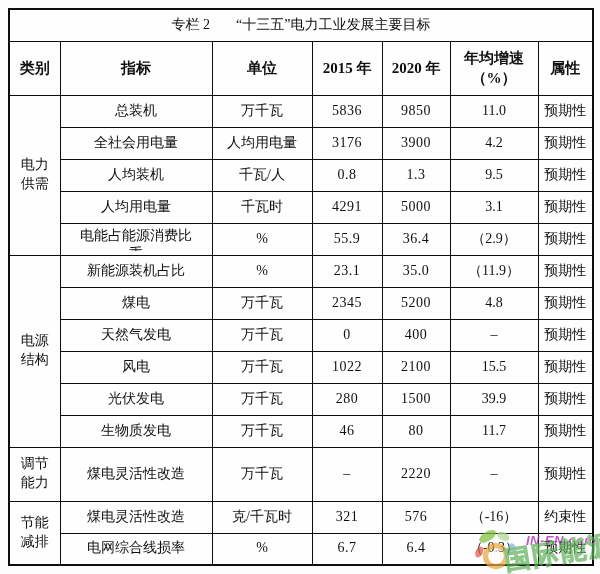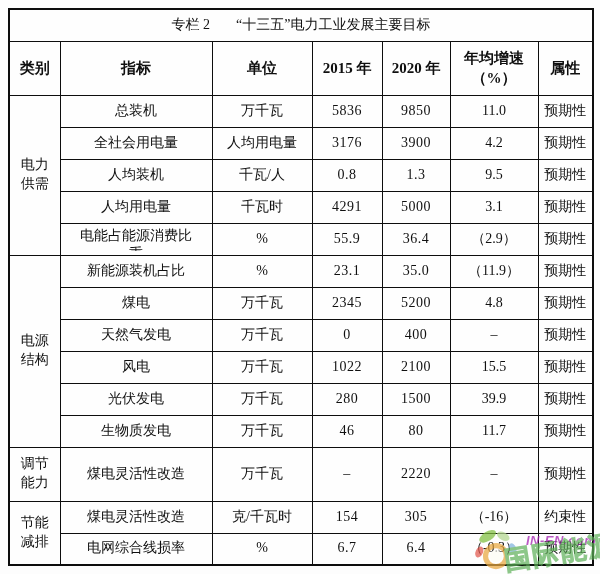--- a/index.html
+++ b/index.html
@@ -189,22 +189,22 @@
       <td class="c-num">2220</td>
       <td class="c-growth">–</td>
       <td>预期性</td>
     </tr>
 
     <tr class="data-row">
       <td rowspan="2" class="c-cat pre">节能
 减排</td>
       <td>煤电灵活性改造</td>
       <td>克/千瓦时</td>
-      <td class="c-num">154</td>
-      <td class="c-num">305</td>
+      <td class="c-num">321</td>
+      <td class="c-num">576</td>
       <td class="c-growth">（-16）</td>
       <td>约束性</td>
     </tr>
     <tr class="data-row">
       <td>电网综合线损率</td>
       <td>%</td>
       <td class="c-num">6.7</td>
       <td class="c-num">6.4</td>
       <td class="c-growth">（-0.3）</td>
       <td>预期性</td>

